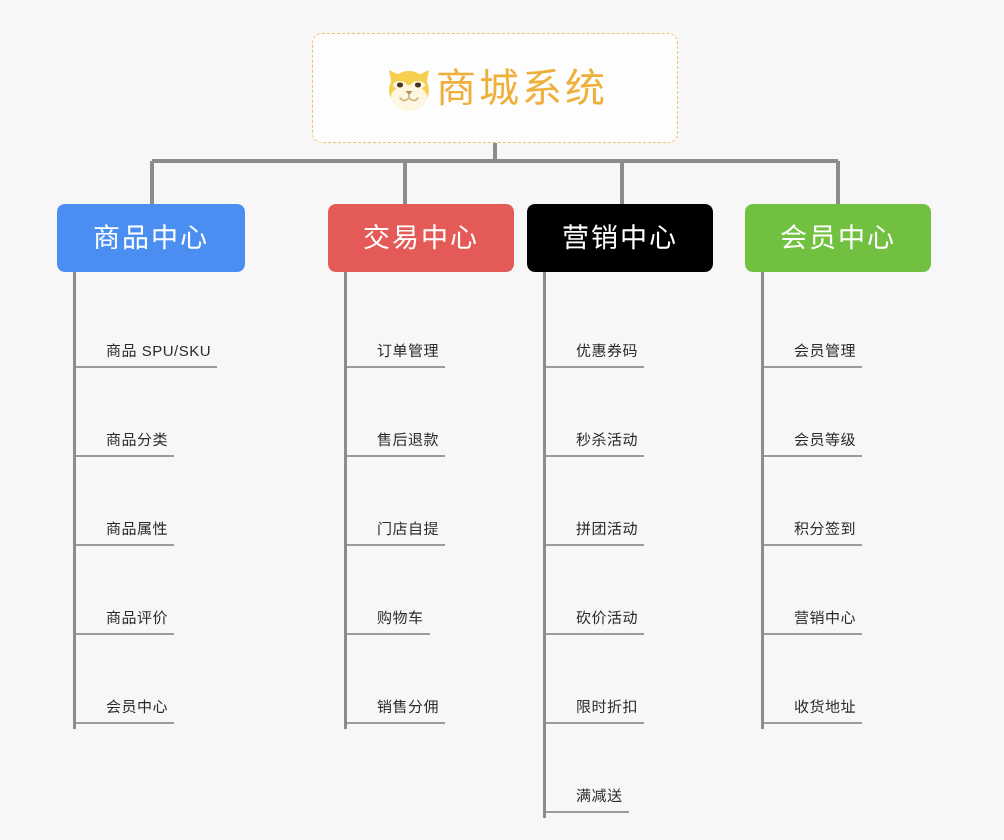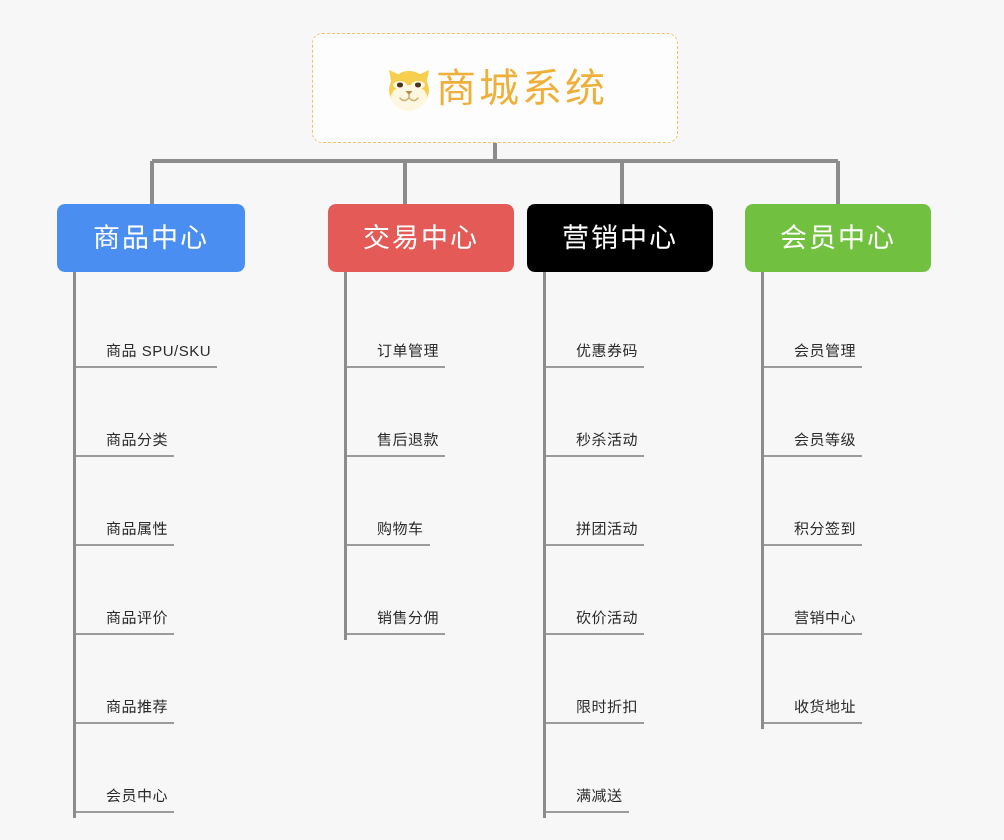--- a/index.html
+++ b/index.html
@@ -187,40 +187,40 @@
         <div class="leaf-item">
           <span class="leaf-label">商品分类</span>
         </div>
         <div class="leaf-item">
           <span class="leaf-label">商品属性</span>
         </div>
         <div class="leaf-item">
           <span class="leaf-label">商品评价</span>
         </div>
         <div class="leaf-item">
-          <span class="leaf-label">商品推荐</span>
-        </div>
-        <div class="leaf-item">
           <span class="leaf-label">会员中心</span>
         </div>
       </div>
     </div>
 
     <div class="column col-1">
       <div class="cat-box" style="background:#e35a57">
         <span>交易中心</span>
       </div>
       <div class="leaf-list">
         <div class="leaf-item">
           <span class="leaf-label">订单管理</span>
         </div>
         <div class="leaf-item">
           <span class="leaf-label">售后退款</span>
         </div>
         <div class="leaf-item">
+          <span class="leaf-label">门店自提</span>
+        </div>
+        <div class="leaf-item">
           <span class="leaf-label">购物车</span>
         </div>
         <div class="leaf-item">
           <span class="leaf-label">销售分佣</span>
         </div>
       </div>
     </div>
 
     <div class="column col-2">
       <div class="cat-box" style="background:#000000">

